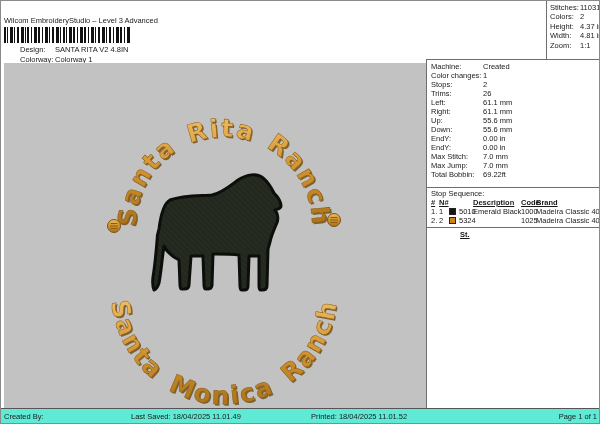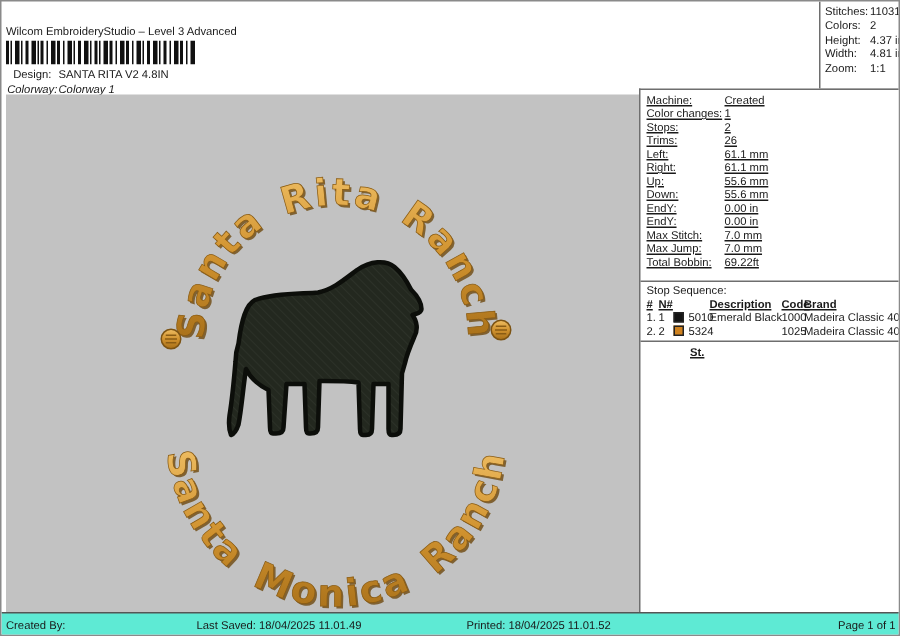--- a/index.html
+++ b/index.html
@@ -4,41 +4,41 @@
 <style>
   * { margin:0; padding:0; box-sizing:border-box; }
   body { background:#e8e8e8; font-family:"Liberation Sans", sans-serif; color:#1a1a1a; }
   .page { position:relative; width:600px; height:424px; background:#ffffff;
           border:1px solid #8a8a8a; overflow:hidden; }
 
   
   .hdr-title { position:absolute; left:3px; top:1px; font-size:12px; font-weight:bold; }
   .hdr-sub   { position:absolute; left:3px; top:15px; font-size:7.5px; }
   .barcode   { position:absolute; left:3px; top:26px; width:127px; height:16px; }
-  .meta-row  { position:absolute; left:3px; font-size:7.5px; display:flex;text-align:center; }
+  .meta-row  { position:absolute; left:19px; font-size:7.5px; display:flex; }
   .meta-row .lbl { width:35px; }
   .meta-design   { top:44px; }
-  .meta-colorway { top:54px;font-style:italic; }
+  .meta-colorway { top:54px; }
 
   
   .stats-box { position:absolute; left:545px; top:0; width:68px; height:59px;
                border-left:1px solid #6e6e6e; border-bottom:1px solid #6e6e6e;
                padding:2px 0 0 3px; }
   .stats-row { display:flex; font-size:7.5px; line-height:9.4px; }
   .stats-row .lbl { width:30px; }
 
   
   .canvas { position:absolute; left:3px; top:62px; width:424px; height:345px;
             background:#c2c2c2; }
 
   
   .right-panel { position:absolute; left:425px; top:58px; width:175px; height:349px;
                  border-left:1px solid #6e6e6e; border-top:1px solid #6e6e6e;
                  background:#ffffff; }
-  .mach-rows { padding:2px 0 0 4px;text-decoration:underline; }
+  .mach-rows { padding:2px 0 0 4px; }
   .mach-row  { display:flex; font-size:7.5px; line-height:9px; }
   .mach-row .lbl { width:52px; }
 
   .stopseq { position:absolute; left:0; top:127px; width:174px;
              border-top:1px solid #6e6e6e; border-bottom:1px solid #6e6e6e;
              padding:1px 0 2px 4px; }
   .stopseq-title { font-size:7.5px; line-height:9px; }
   .sseq-row { position:relative; height:9px; font-size:7.5px; }
   .sseq-row span { position:absolute; top:0; white-space:nowrap; }
   .sseq-head span { font-weight:bold; text-decoration:underline; }

